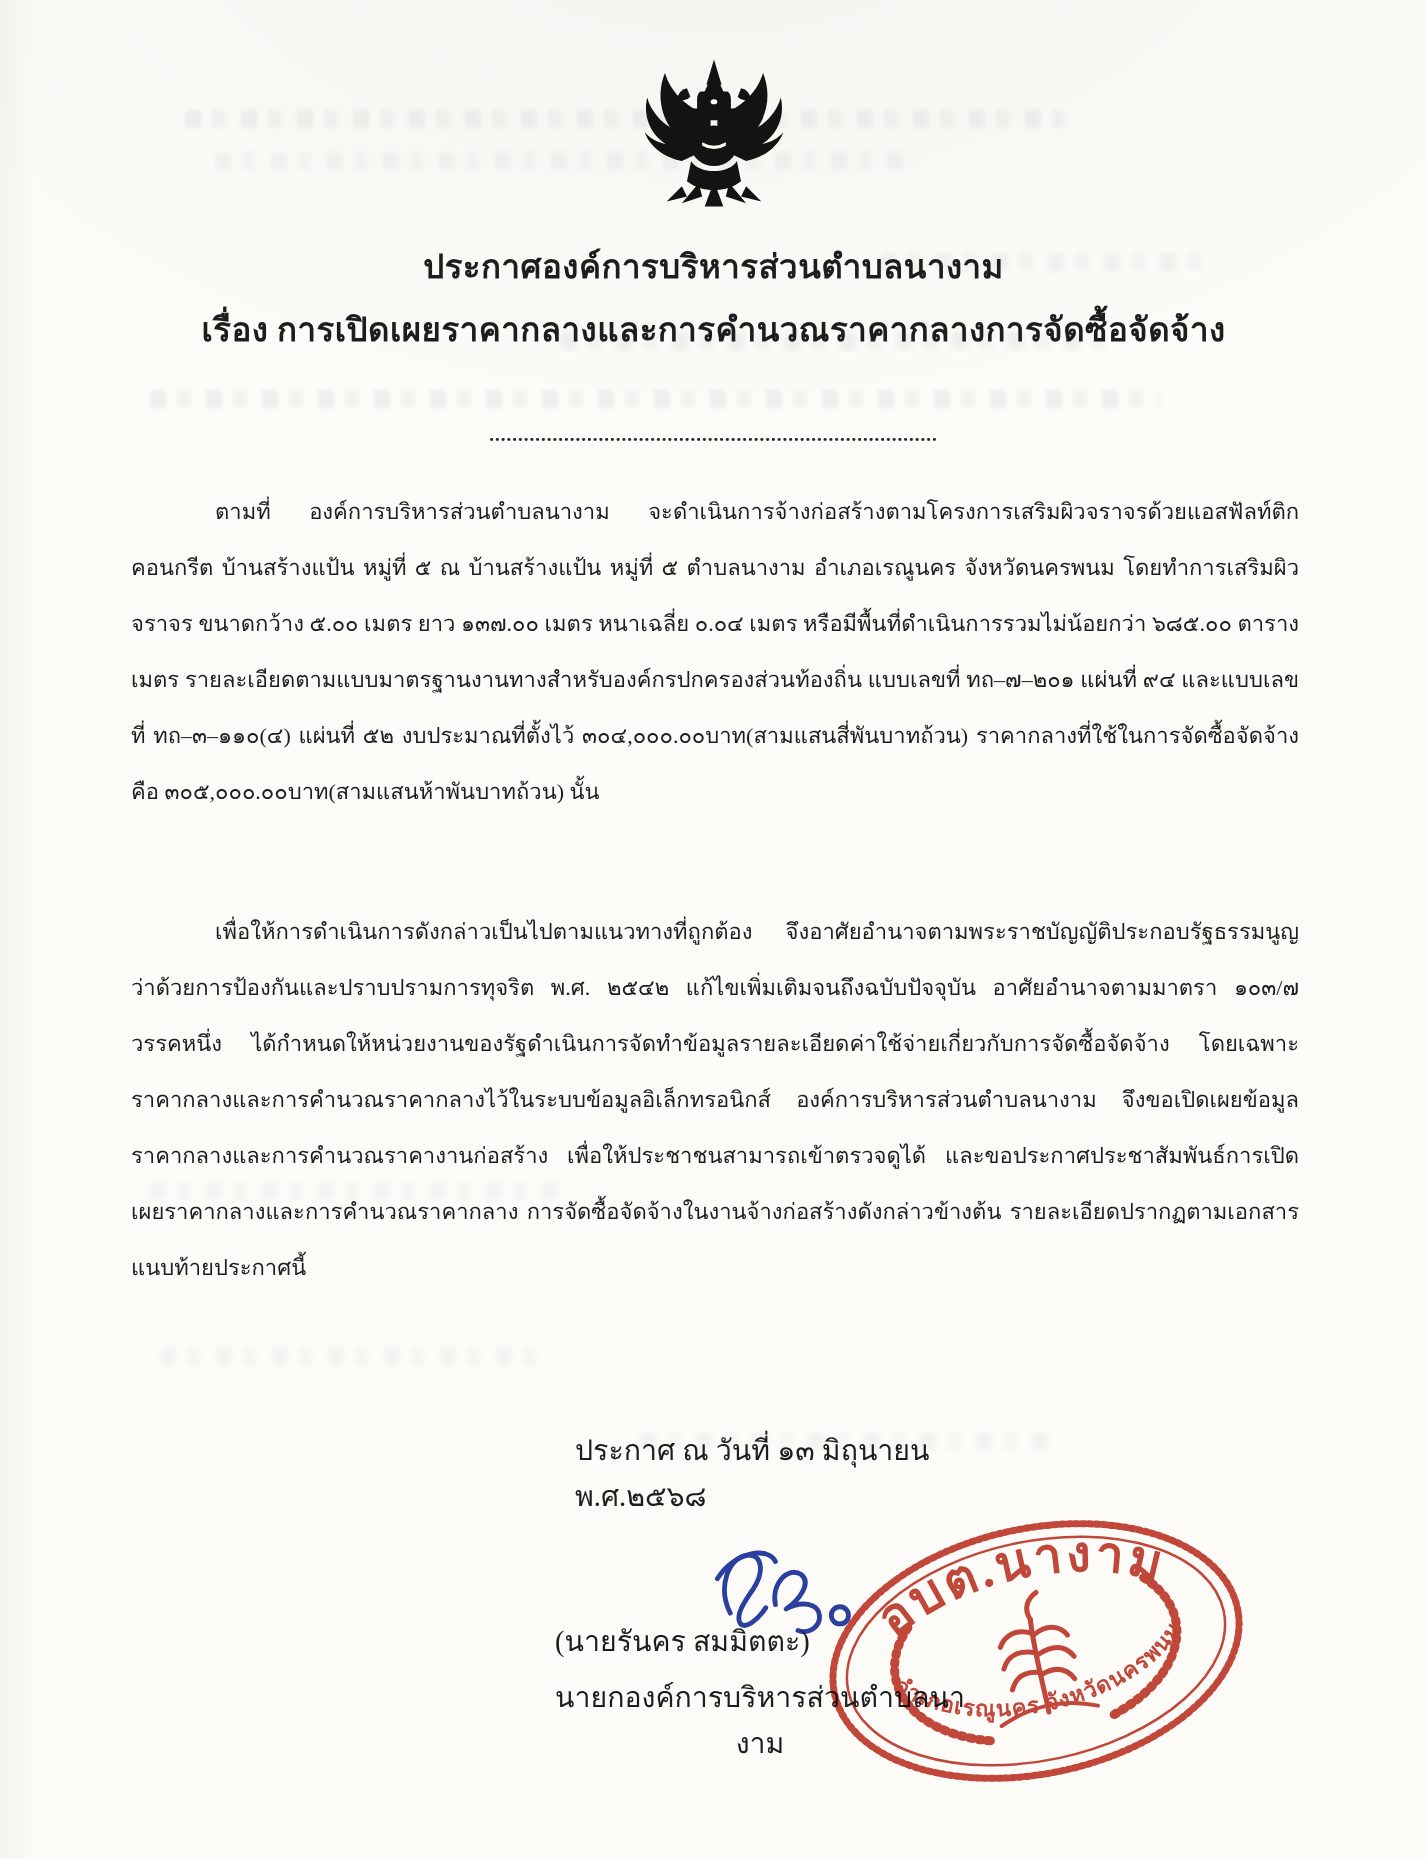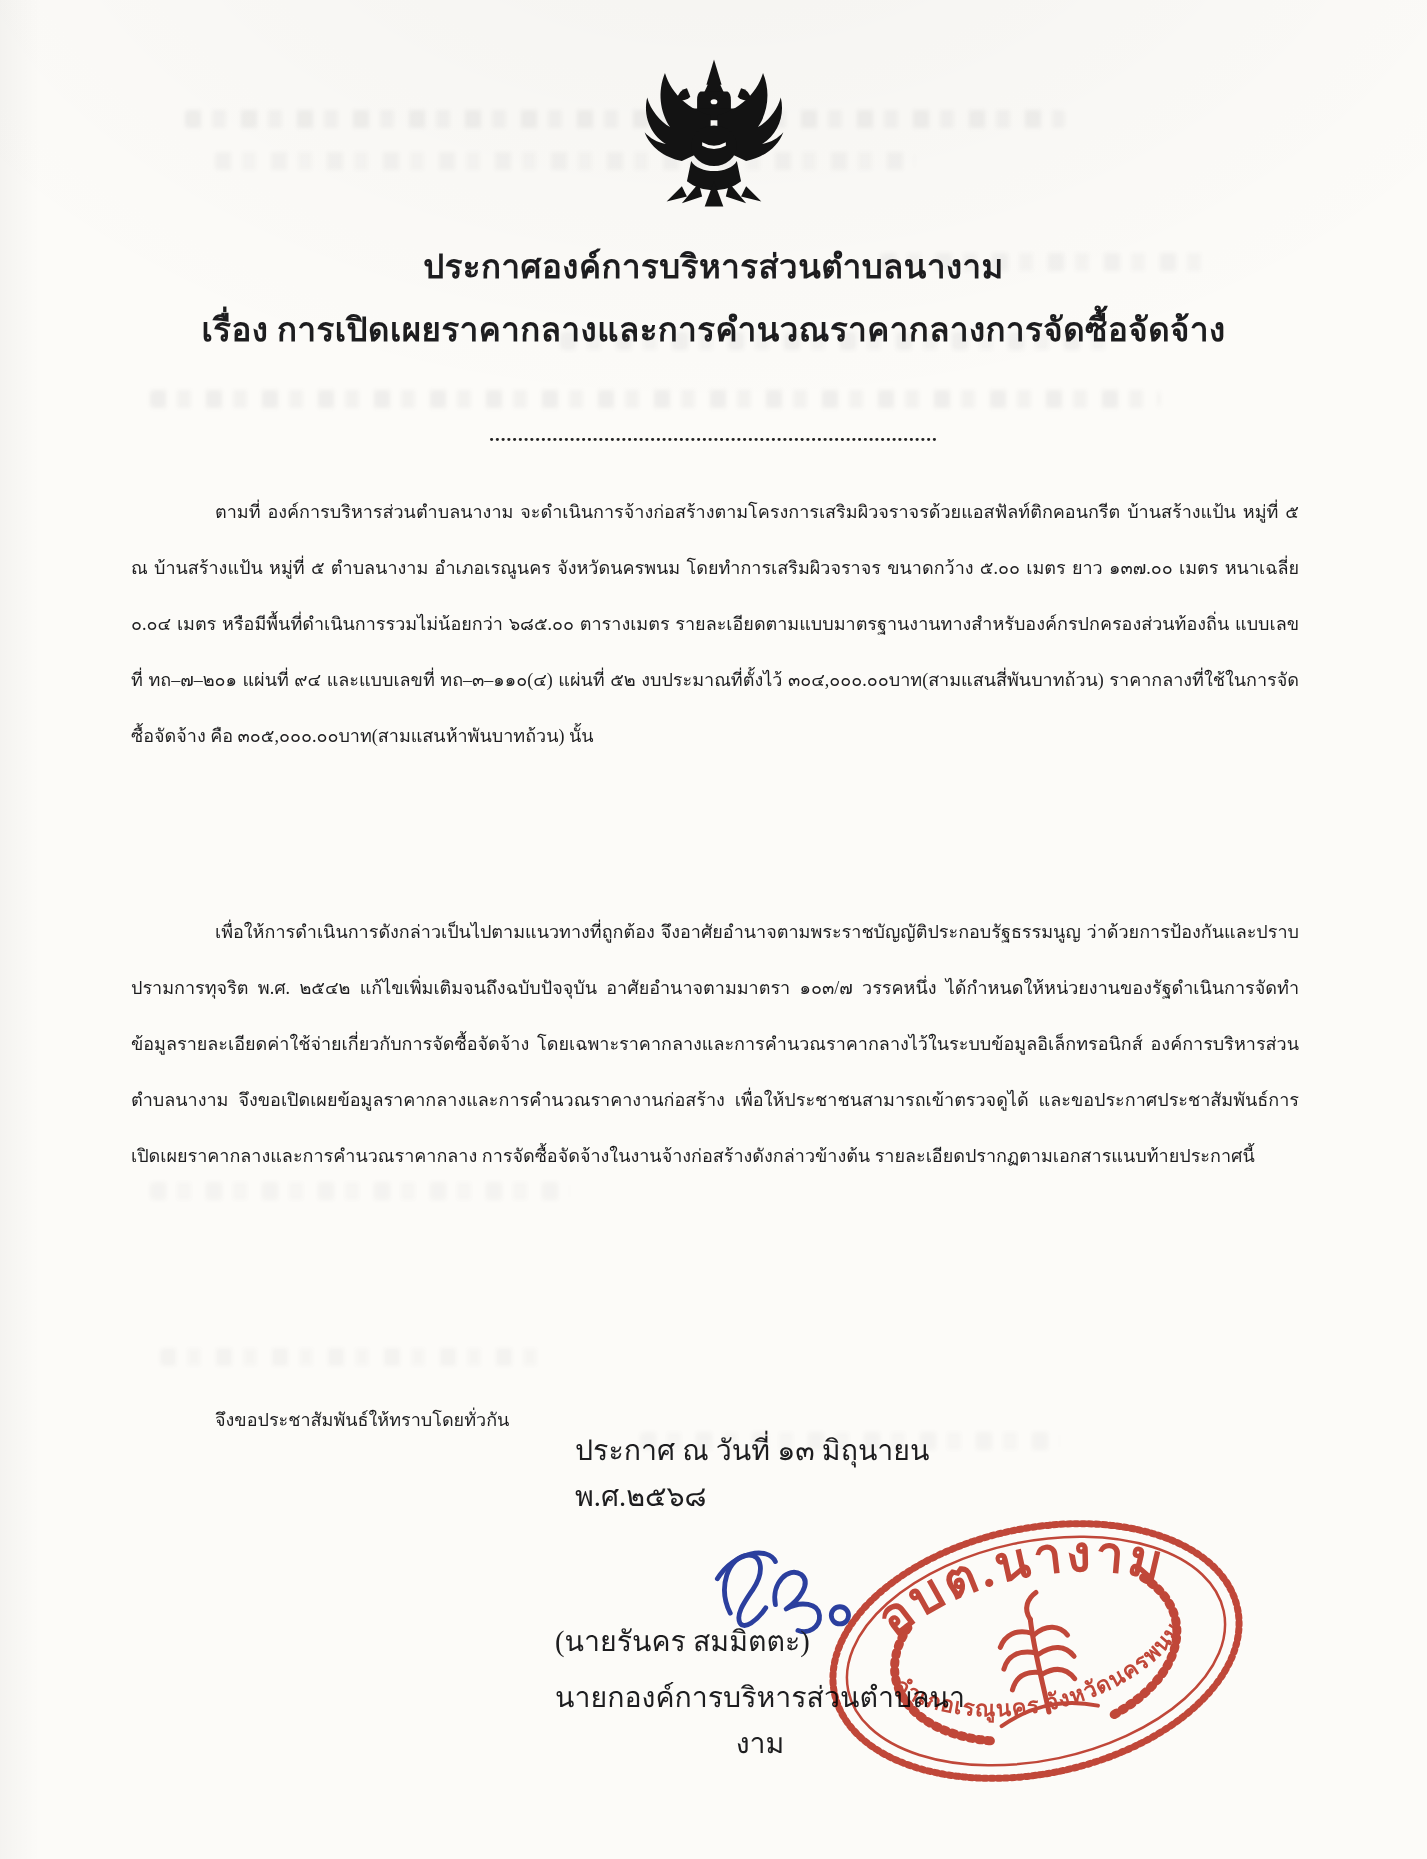--- a/index.html
+++ b/index.html
@@ -18,21 +18,21 @@
     position:relative;width:1427px;height:1859px;overflow:hidden;
     background:
       radial-gradient(ellipse 120% 60% at 50% -10%, rgba(0,0,0,.035), rgba(0,0,0,0) 55%),
       linear-gradient(90deg, rgba(0,0,0,.03), rgba(0,0,0,0) 40px),
       var(--paper);
     color:var(--ink);
   }
   .center-text{left:0;width:100%;text-align:center;}
   .abs{position:absolute;}
   .doc-title{font-size:33px;font-weight:bold;letter-spacing:.5px;}
-  .body-text{font-size:18px;line-height:56px;text-align:justify;}
+  .body-text{font-size:22px;line-height:56px;text-align:justify;}
   .para{left:131px;width:1168px;text-indent:84px;}
   .dots-line{font-size:19px;font-weight:bold;letter-spacing:1px;color:#222;}
   .date-line{font-size:28.5px;}
   .sign-name{font-size:28.5px;}
   .sign-pos{font-size:28.5px;}
   
   .ghost{
     position:absolute;height:18px;border-radius:4px;
     filter:blur(2px);opacity:.5;pointer-events:none;
     background:repeating-linear-gradient(90deg,
@@ -100,21 +100,20 @@
       <path d="M96 98 q14 8 28 0 l0 4 q-14 8 -28 0 Z"></path>
     </g>
   </svg>
 
   <div class="abs center-text doc-title" style="top:240px;">ประกาศองค์การบริหารส่วนตำบลนางาม</div>
   <div class="abs center-text doc-title" style="top:303px;">เรื่อง การเปิดเผยราคากลางและการคำนวณราคากลางการจัดซื้อจัดจ้าง</div>
   <div class="abs center-text dots-line" style="top:424px;">..............................................................................</div>
 
   <div class="abs body-text para" style="top:484px;">ตามที่ องค์การบริหารส่วนตำบลนางาม จะดำเนินการจ้างก่อสร้างตามโครงการเสริมผิวจราจรด้วยแอสฟัลท์ติกคอนกรีต บ้านสร้างแป้น หมู่ที่ ๕ ณ บ้านสร้างแป้น หมู่ที่ ๕ ตำบลนางาม อำเภอเรณูนคร จังหวัดนครพนม โดยทำการเสริมผิวจราจร ขนาดกว้าง ๕.๐๐ เมตร ยาว ๑๓๗.๐๐ เมตร หนาเฉลี่ย ๐.๐๔ เมตร หรือมีพื้นที่ดำเนินการรวมไม่น้อยกว่า ๖๘๕.๐๐ ตารางเมตร รายละเอียดตามแบบมาตรฐานงานทางสำหรับองค์กรปกครองส่วนท้องถิ่น แบบเลขที่ ทถ–๗–๒๐๑ แผ่นที่ ๙๔ และแบบเลขที่ ทถ–๓–๑๑๐(๔) แผ่นที่ ๕๒ งบประมาณที่ตั้งไว้ ๓๐๔,๐๐๐.๐๐บาท(สามแสนสี่พันบาทถ้วน) ราคากลางที่ใช้ในการจัดซื้อจัดจ้าง คือ ๓๐๕,๐๐๐.๐๐บาท(สามแสนห้าพันบาทถ้วน) นั้น</div>
   <div class="abs body-text para" style="top:904px;">เพื่อให้การดำเนินการดังกล่าวเป็นไปตามแนวทางที่ถูกต้อง จึงอาศัยอำนาจตามพระราชบัญญัติประกอบรัฐธรรมนูญ ว่าด้วยการป้องกันและปราบปรามการทุจริต พ.ศ. ๒๕๔๒ แก้ไขเพิ่มเติมจนถึงฉบับปัจจุบัน อาศัยอำนาจตามมาตรา ๑๐๓/๗ วรรคหนึ่ง ได้กำหนดให้หน่วยงานของรัฐดำเนินการจัดทำข้อมูลรายละเอียดค่าใช้จ่ายเกี่ยวกับการจัดซื้อจัดจ้าง โดยเฉพาะราคากลางและการคำนวณราคากลางไว้ในระบบข้อมูลอิเล็กทรอนิกส์ องค์การบริหารส่วนตำบลนางาม จึงขอเปิดเผยข้อมูลราคากลางและการคำนวณราคางานก่อสร้าง เพื่อให้ประชาชนสามารถเข้าตรวจดูได้ และขอประกาศประชาสัมพันธ์การเปิดเผยราคากลางและการคำนวณราคากลาง การจัดซื้อจัดจ้างในงานจ้างก่อสร้างดังกล่าวข้างต้น รายละเอียดปรากฏตามเอกสารแนบท้ายประกาศนี้</div>
-  <div class="abs body-text" style="top:1392px;left:215px;width:1080px;">จึงขอประชาสัมพันธ์ให้ทราบโดยทั่วกัน</div>
 
   <div class="abs date-line" style="top:1427px;left:575px;width:440px;text-align:left;">ประกาศ ณ วันที่ ๑๓ มิถุนายน พ.ศ.๒๕๖๘</div>
 
   <svg class="abs" style="top:1540px;left:698px;" width="172" height="112" viewBox="0 0 160 100">
     <g class="sig-stroke">
       <path d="M18 34 C34 8 66 4 72 18"></path>
       <path d="M30 66 C18 42 28 14 46 12 C60 11 62 28 51 44 C43 56 35 67 39 75 C43 82 55 73 63 61"></path>
       <path d="M72 58 C68 38 84 22 96 30 C106 38 94 54 82 62 C96 54 112 57 113 68 C114 79 102 86 93 82"></path>
       <circle cx="132" cy="68" r="8"></circle>
     </g>

